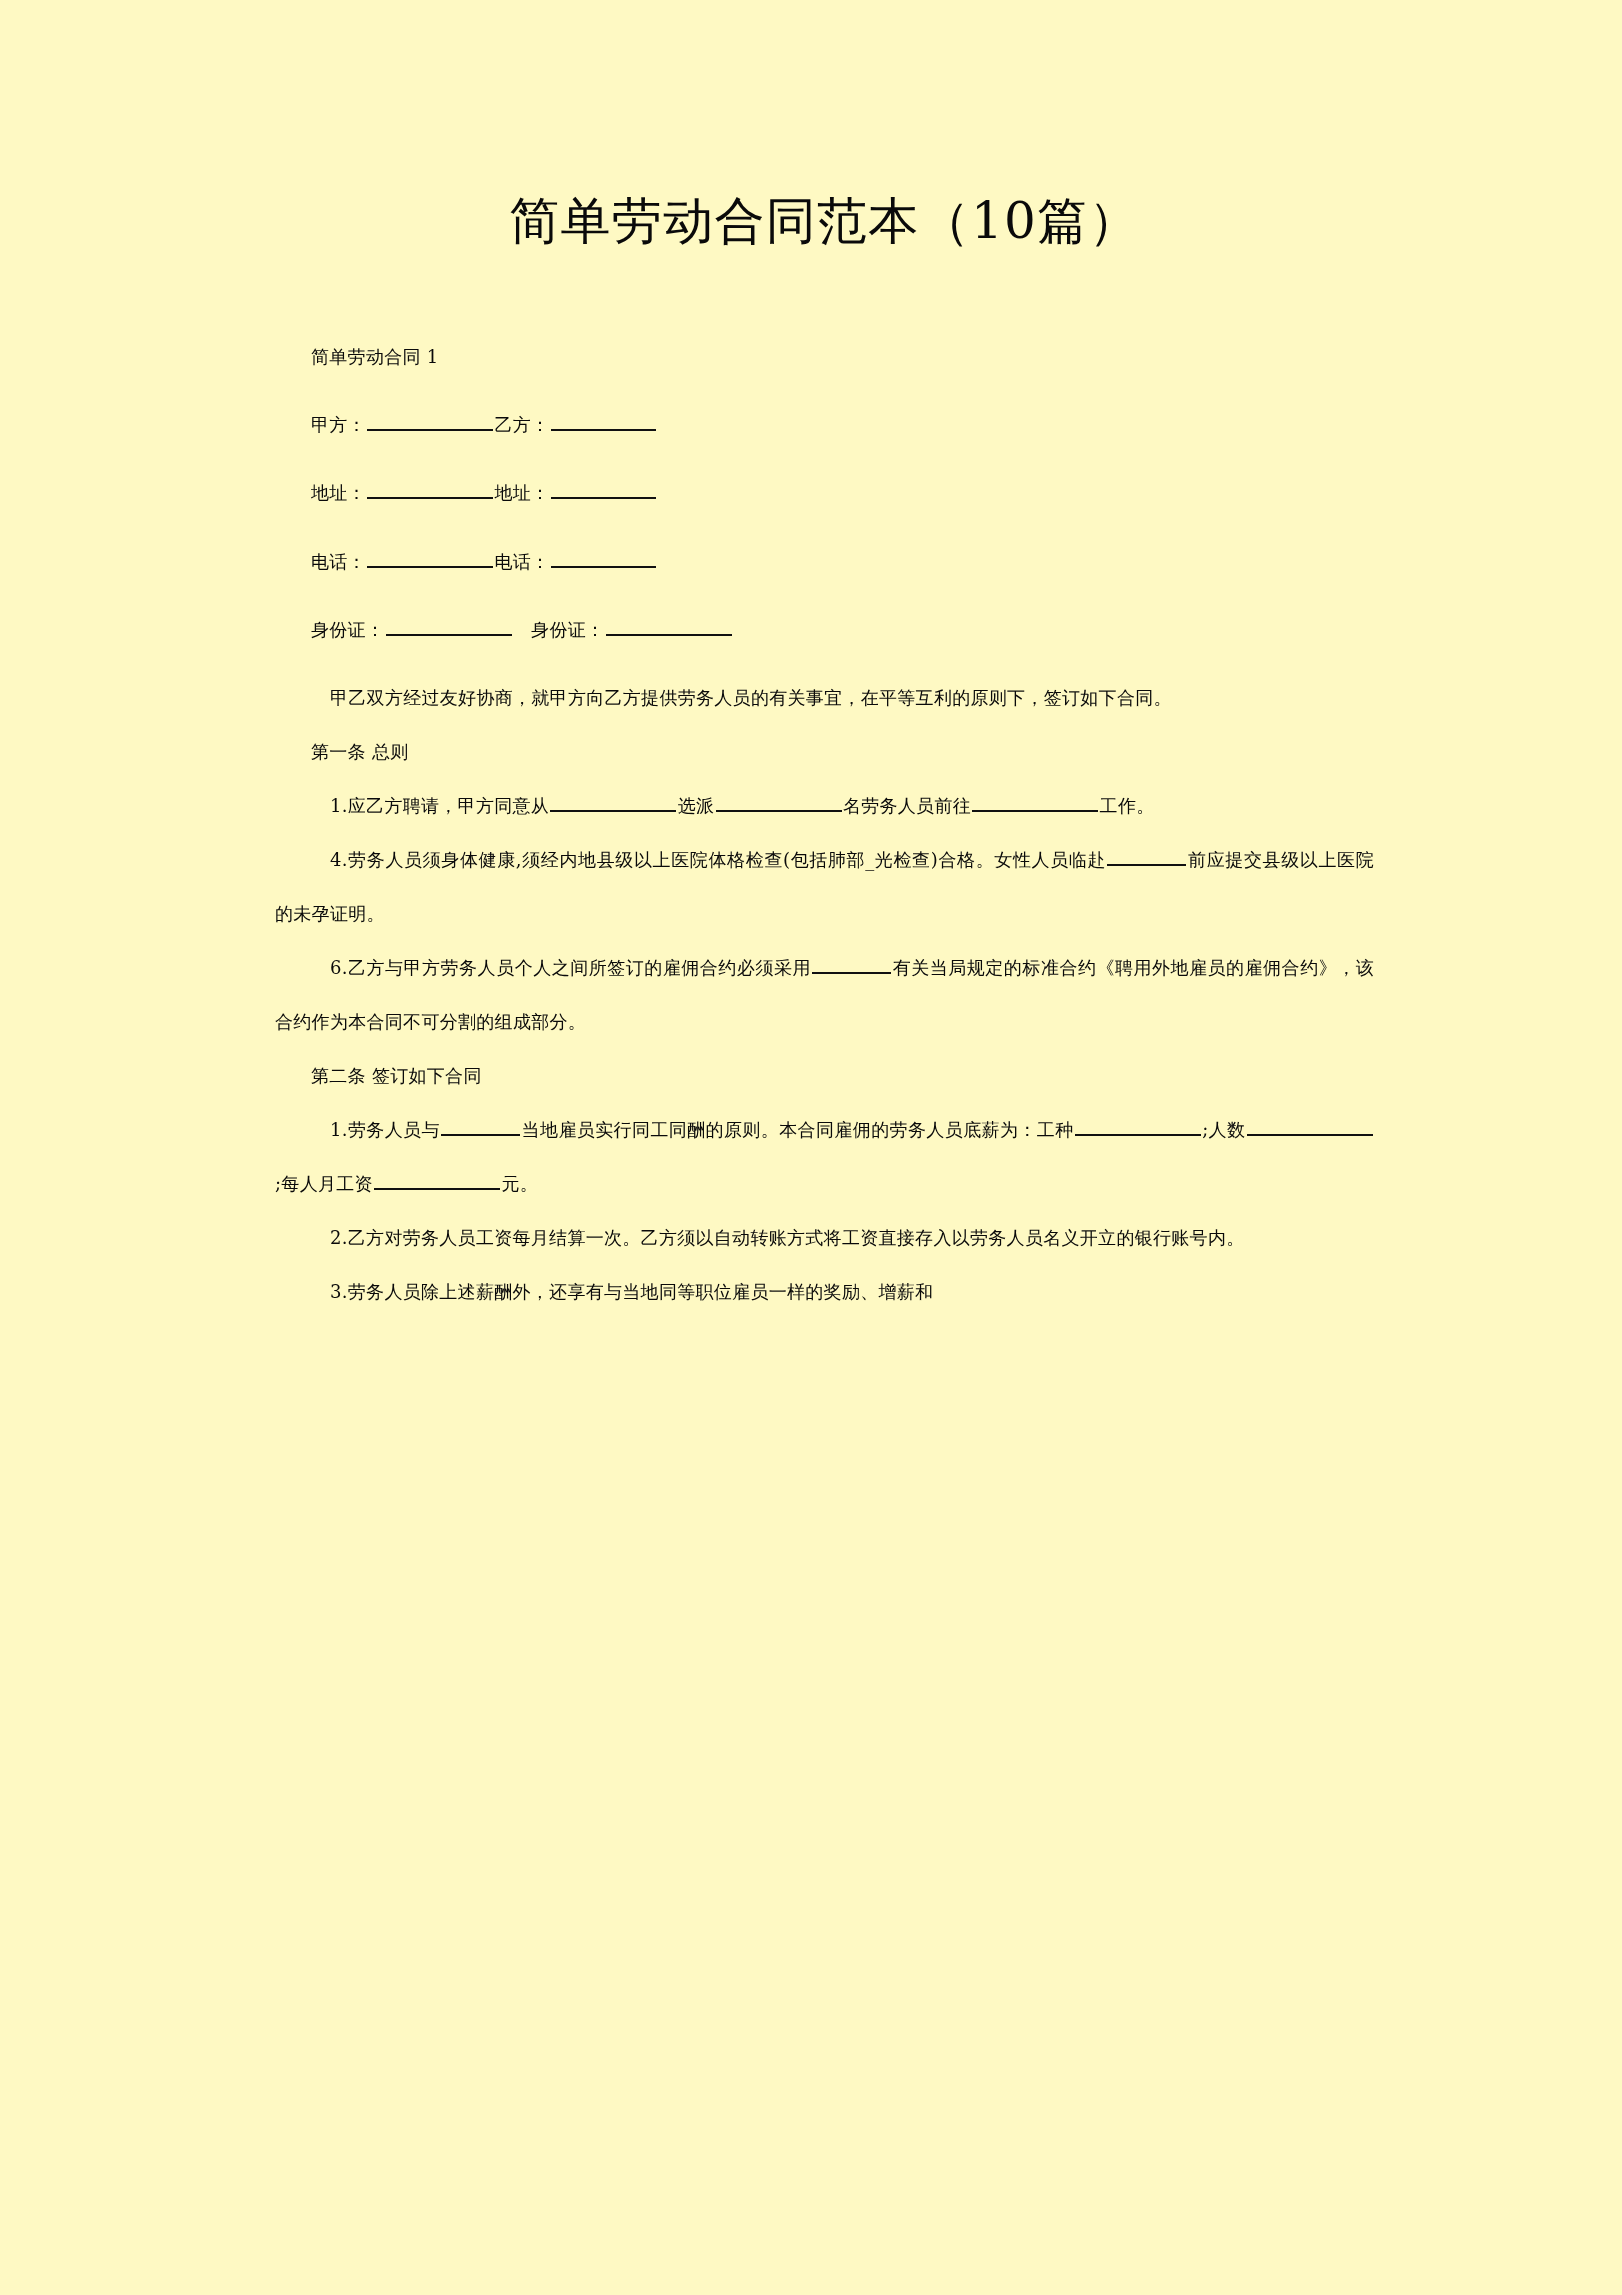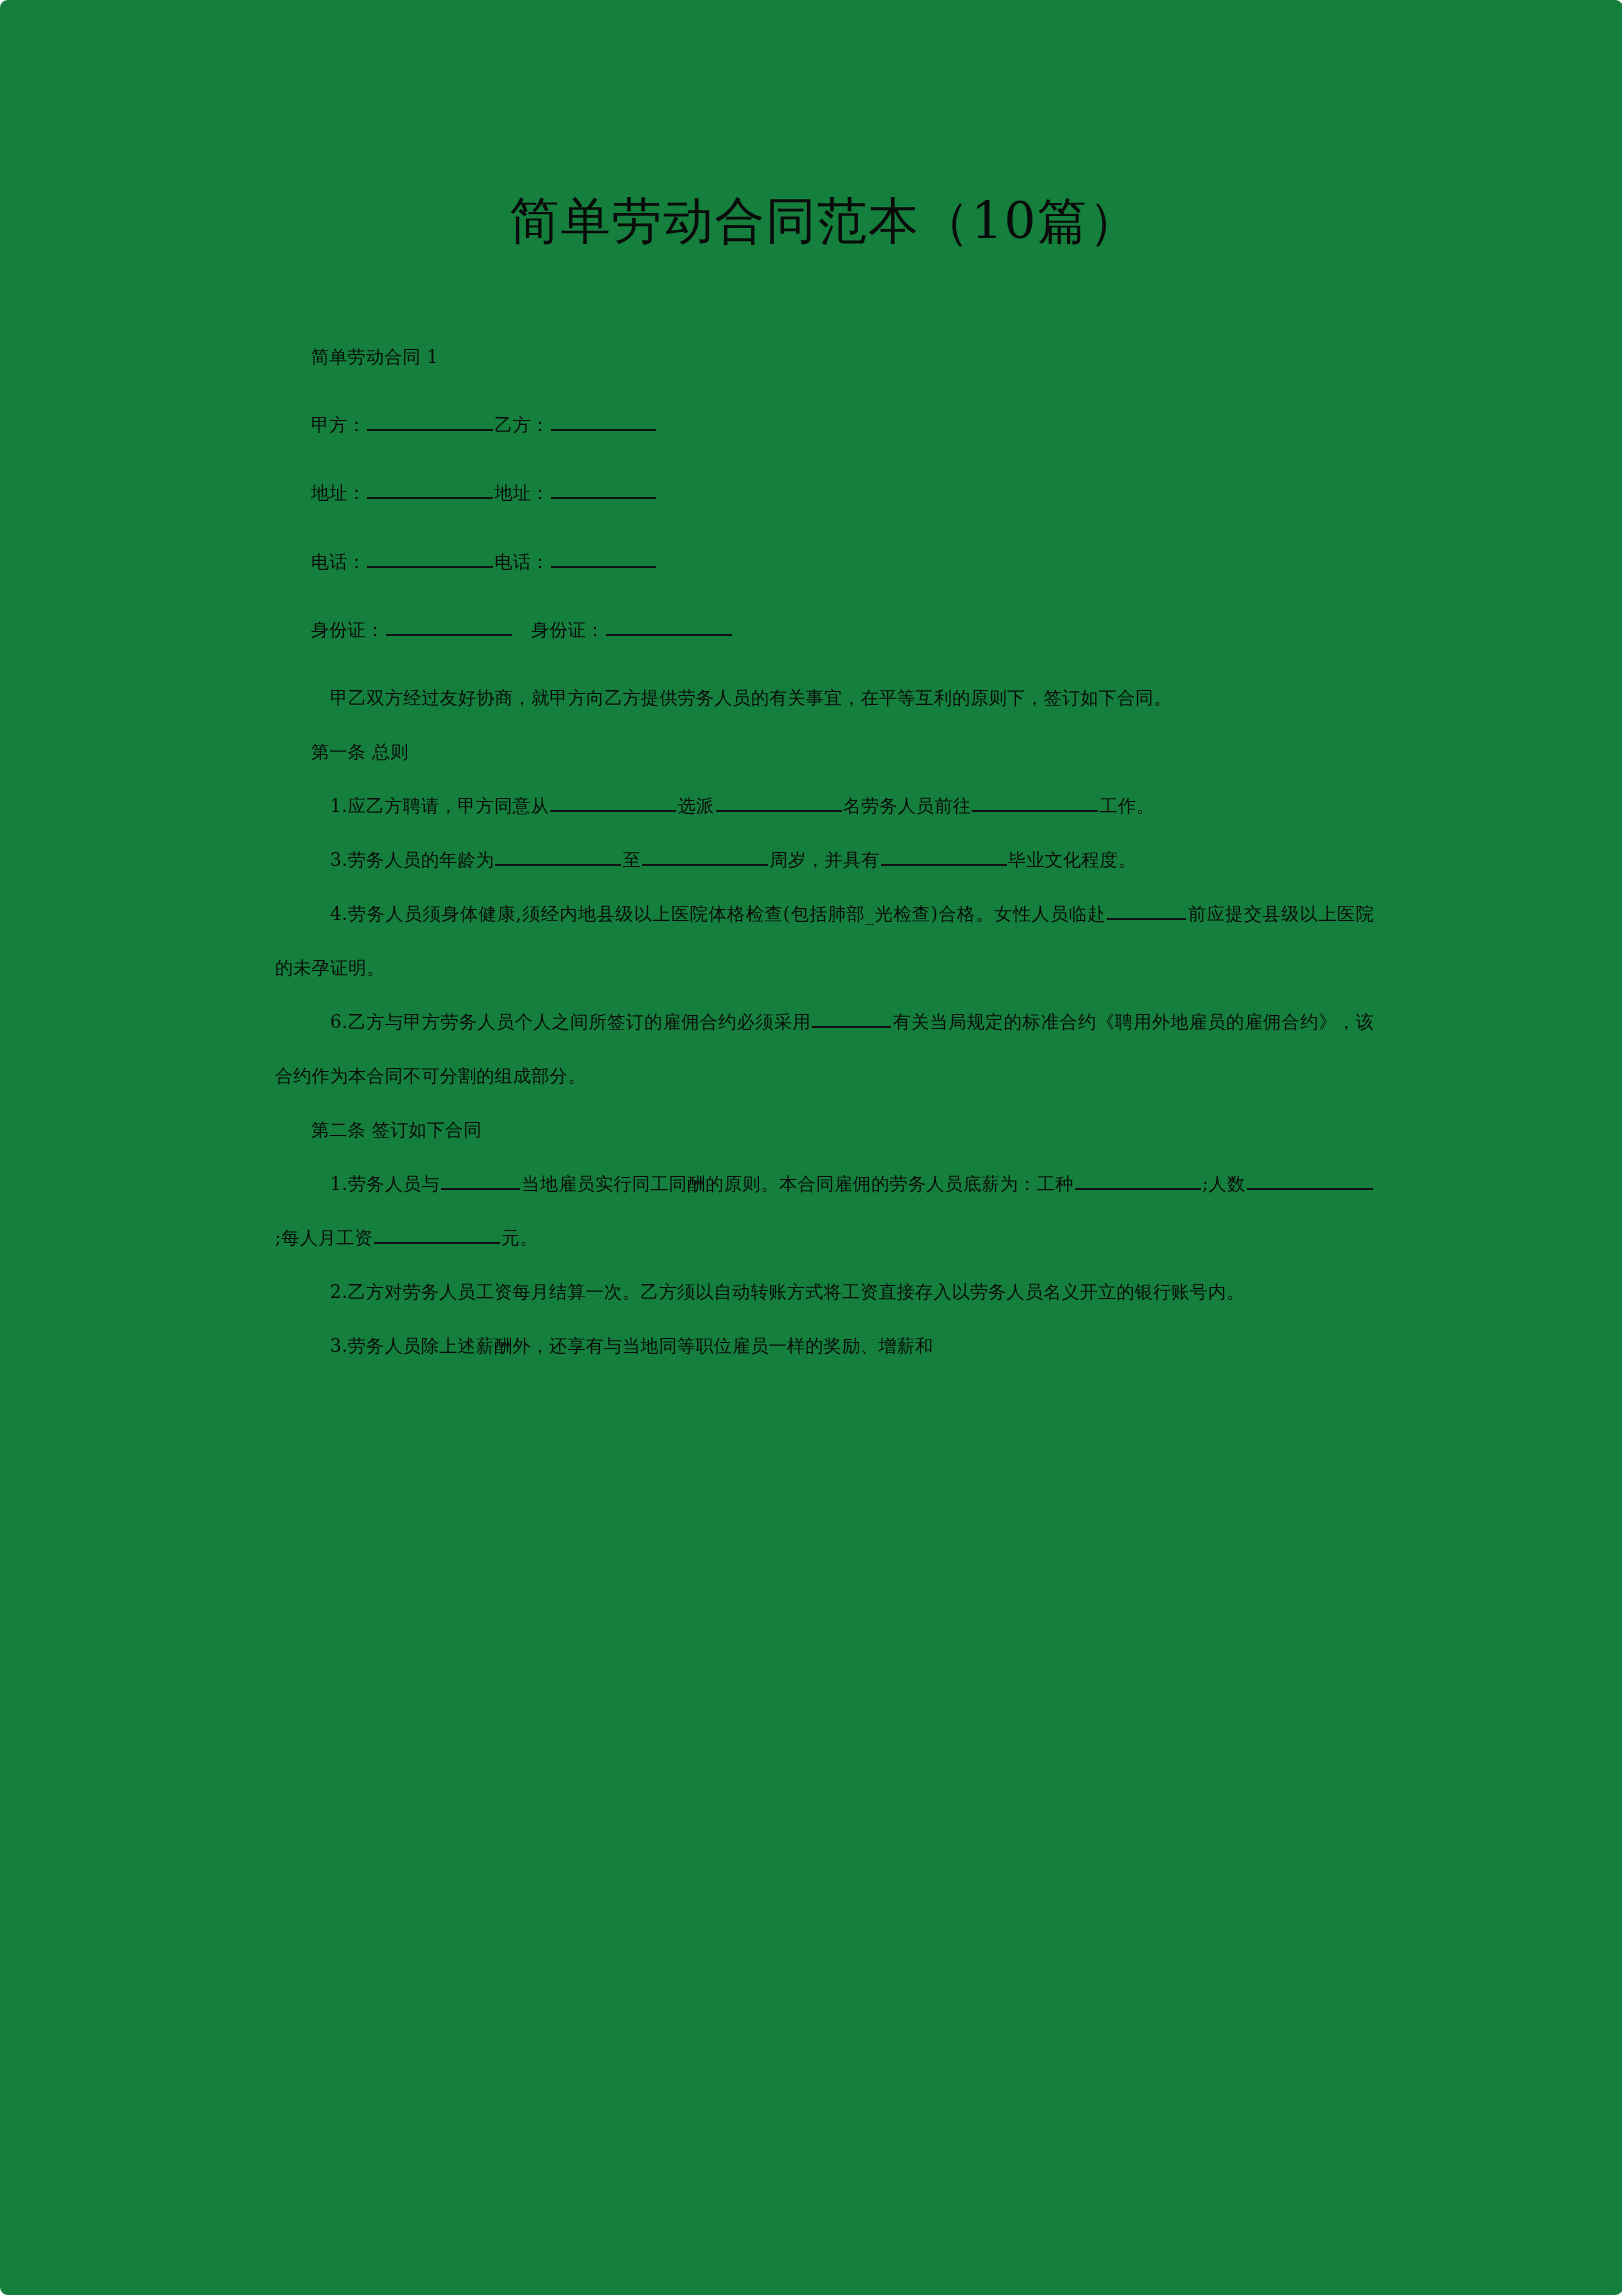--- a/index.html
+++ b/index.html
@@ -4,26 +4,25 @@
 <style>
   html, body {
     margin: 0;
     padding: 0;
     background: #ffffff;
   }
   .page {
     position: relative;
     width: 1623px;
     height: 2295px;
-    background: #15803d;
+    background: #fef9c3;
     box-sizing: border-box;
     overflow: hidden;
     font-family: "DejaVu Serif", "Liberation Serif", serif;
     color: #0a0a0a;
-    border-radius: 8px;
   }
   .content {
     position: absolute;
     left: 275px;
     top: 0;
     width: 1099px;
   }
 
   
   .doc-title {
@@ -119,23 +118,20 @@
 
     <p class="para indent">甲乙双方经过友好协商，就甲方向乙方提供劳务人员的有关事宜，在平等互利的原则下，签订如下合同。</p>
 
     <p class="para heading">第一条  总则</p>
 
     <p class="para indent">
       <span>1.</span><span>应乙方聘请，甲方同意从</span><span class="blank b-lg"></span><span>选派</span><span class="blank b-lg"></span><span>名劳务人员前往</span><span class="blank b-lg"></span><span>工作。</span>
     </p>
 
 
-    <p class="para indent">
-      <span>3.</span><span>劳务人员的年龄为</span><span class="blank b-lg"></span><span>至</span><span class="blank b-lg"></span><span>周岁，并具有</span><span class="blank b-lg"></span><span>毕业文化程度。</span>
-    </p>
 
     <p class="para indent">
       <span>4.</span><span>劳务人员须身体健康,须经内地县级以上医院体格检查(包括肺部_光检查)合格。女性人员临赴</span><span class="blank b-sm"></span><span>前应提交县级以上医院的未孕证明。</span>
     </p>
 
 
     <p class="para indent">
       <span>6.</span><span>乙方与甲方劳务人员个人之间所签订的雇佣合约必须采用</span><span class="blank b-sm"></span><span>有关当局规定的标准合约《聘用外地雇员的雇佣合约》，该合约作为本合同不可分割的组成部分。</span>
     </p>
 

